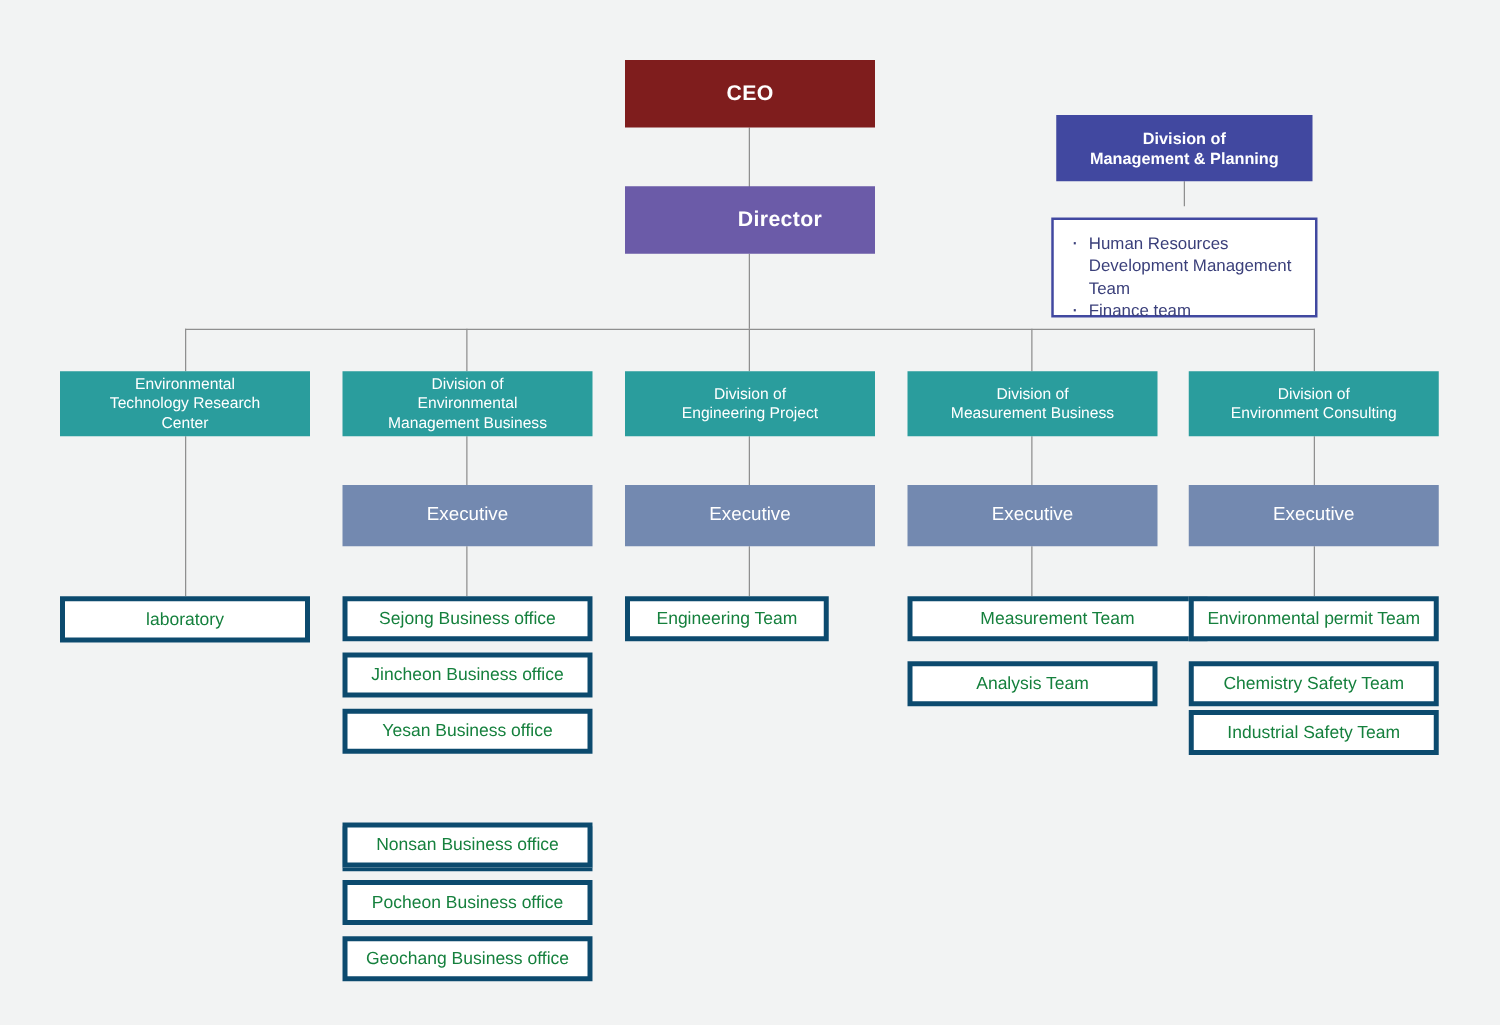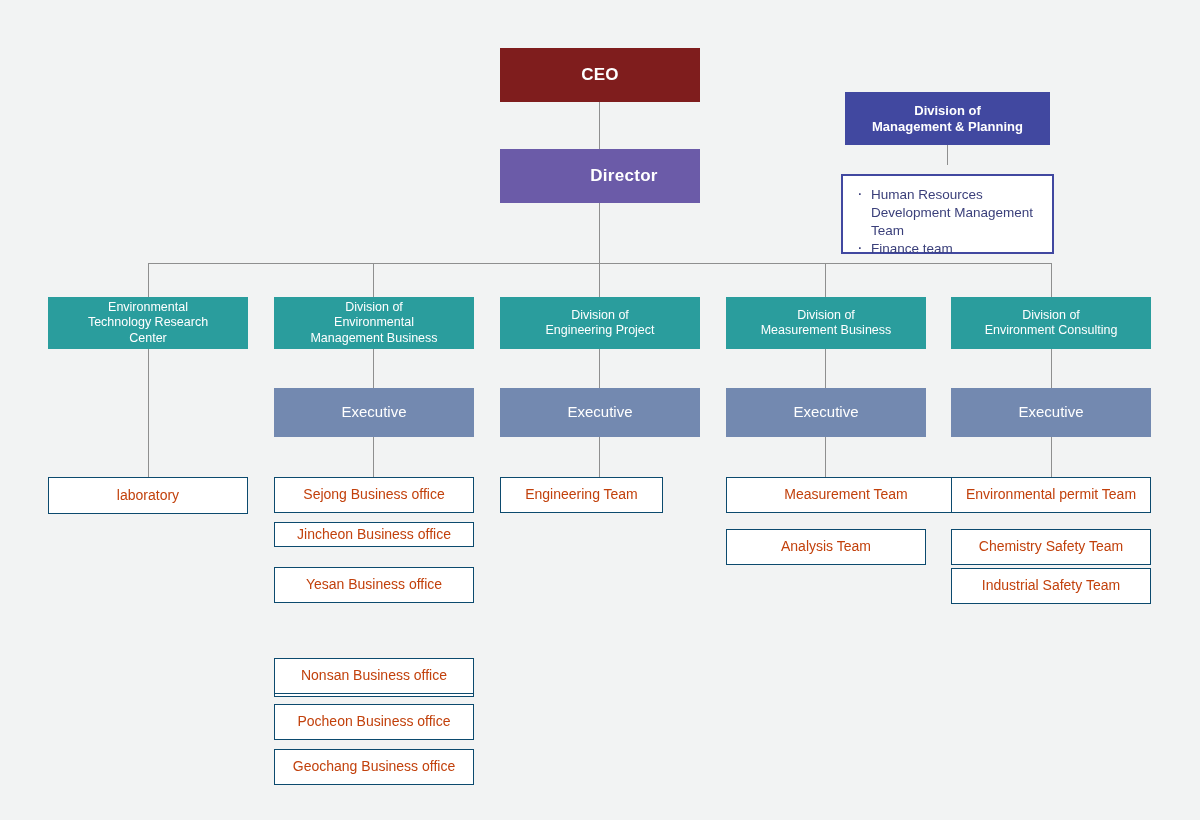--- a/index.html
+++ b/index.html
@@ -35,21 +35,21 @@
   }
   .node.division {
     background: #2a9d9d; color: #ffffff;
     font-size: 12.5px; font-weight: normal;
   }
   .node.executive {
     background: #7389b0; color: #ffffff;
     font-size: 15px; font-weight: normal;
   }
   .node.leaf {
-    background: #ffffff; border: 1px solid #0c4a6e; color: #c2410c;
+    background: #ffffff; border: 4px solid #0c4a6e; color: #15803d;
     font-size: 14px;
   }
 
   
   .bulletbox {
     position: absolute;
     background: #ffffff;
     border: 2px solid #4148a0;
     color: #3a3f7a;
     font-size: 13.5px;
@@ -137,21 +137,21 @@
       <span>Environmental</span><br>
       <span>Management Business</span>
     </span>
   </div>
   <div class="node executive" style="left:274px; top:388px; width:200px; height:49px;">
     <span>Executive</span>
   </div>
   <div class="node leaf" style="left:274px; top:477px; width:200px; height:36px;">
     <span>Sejong Business office</span>
   </div>
-  <div class="node leaf" style="left:274px; top:522px; width:200px; height:25px;">
+  <div class="node leaf" style="left:274px; top:522px; width:200px; height:36px;">
     <span>Jincheon Business office</span>
   </div>
   <div class="node leaf" style="left:274px; top:567px; width:200px; height:36px;">
     <span>Yesan Business office</span>
   </div>
   <div class="node leaf" style="left:274px; top:613px; width:200px; height:36px;margin-top:48px;">
     <span>Seocheon Business office</span>
   </div>
   <div class="node leaf" style="left:274px; top:658px; width:200px; height:36px;">
     <span>Nonsan Business office</span>

